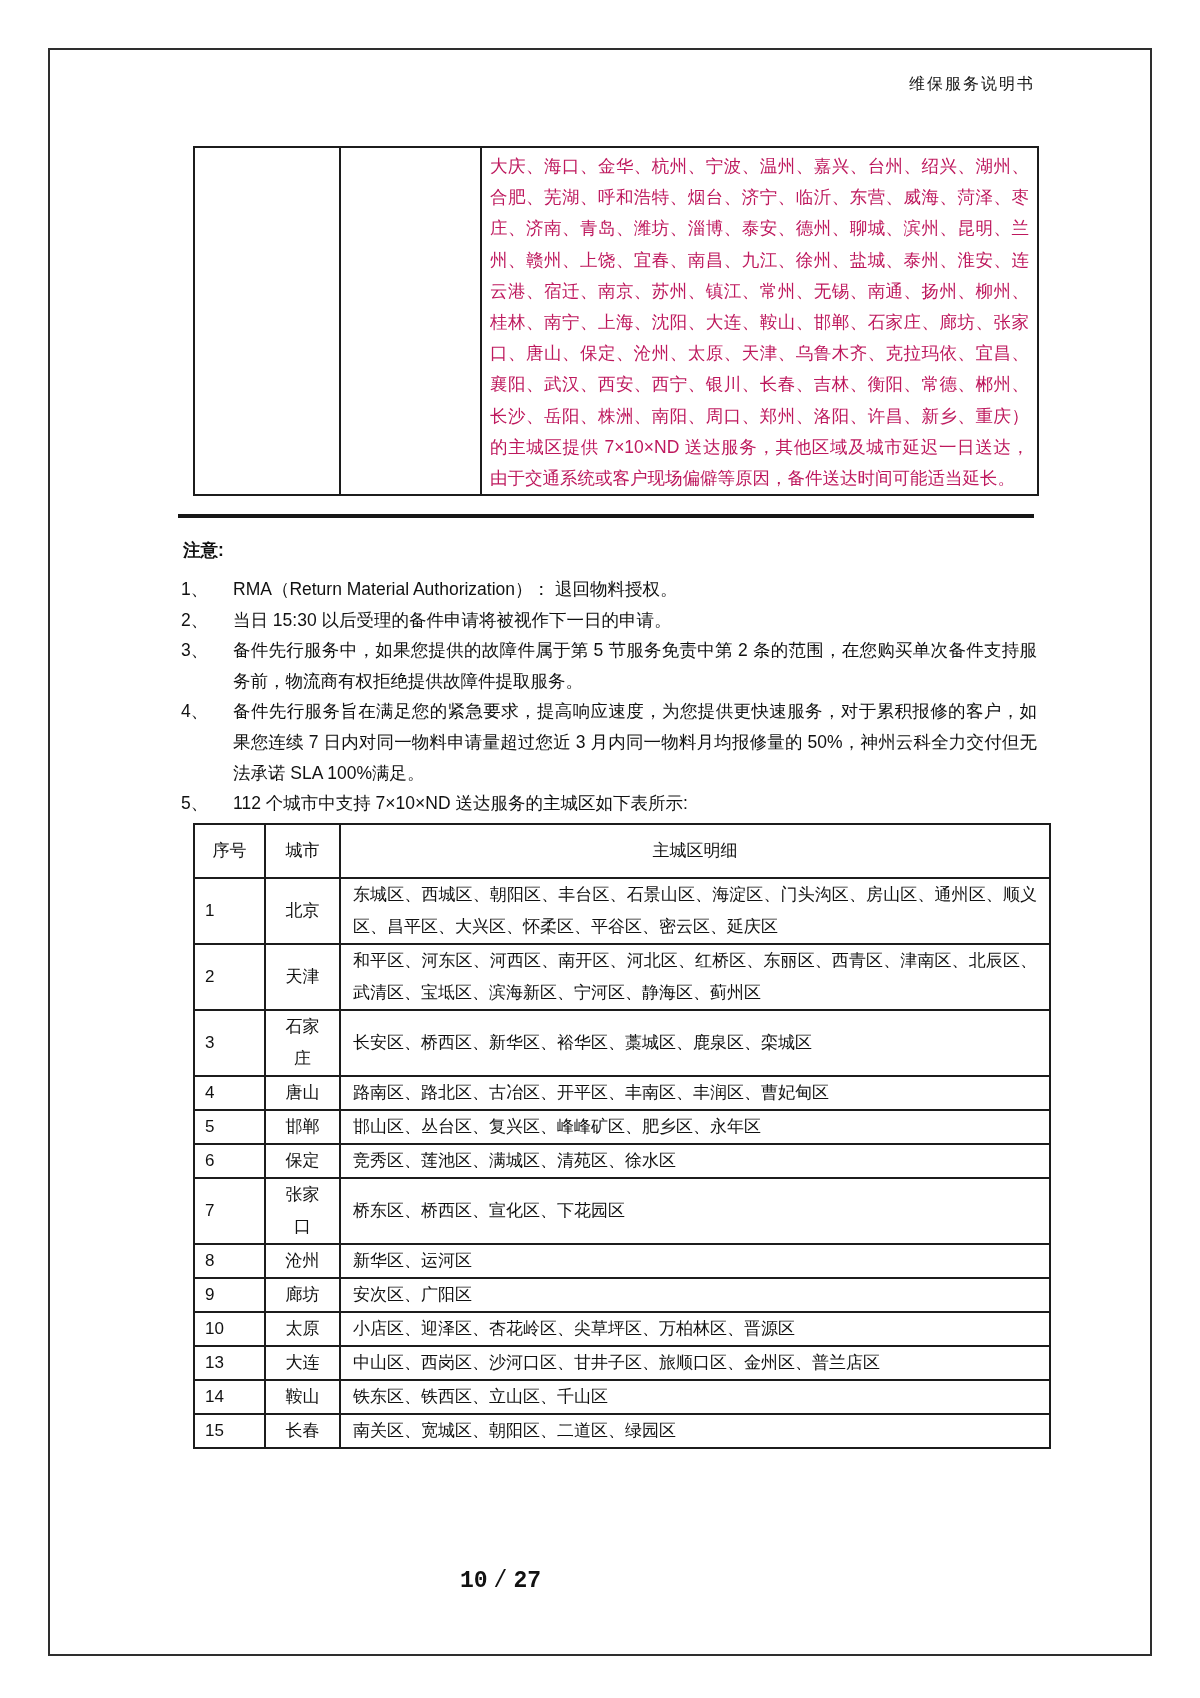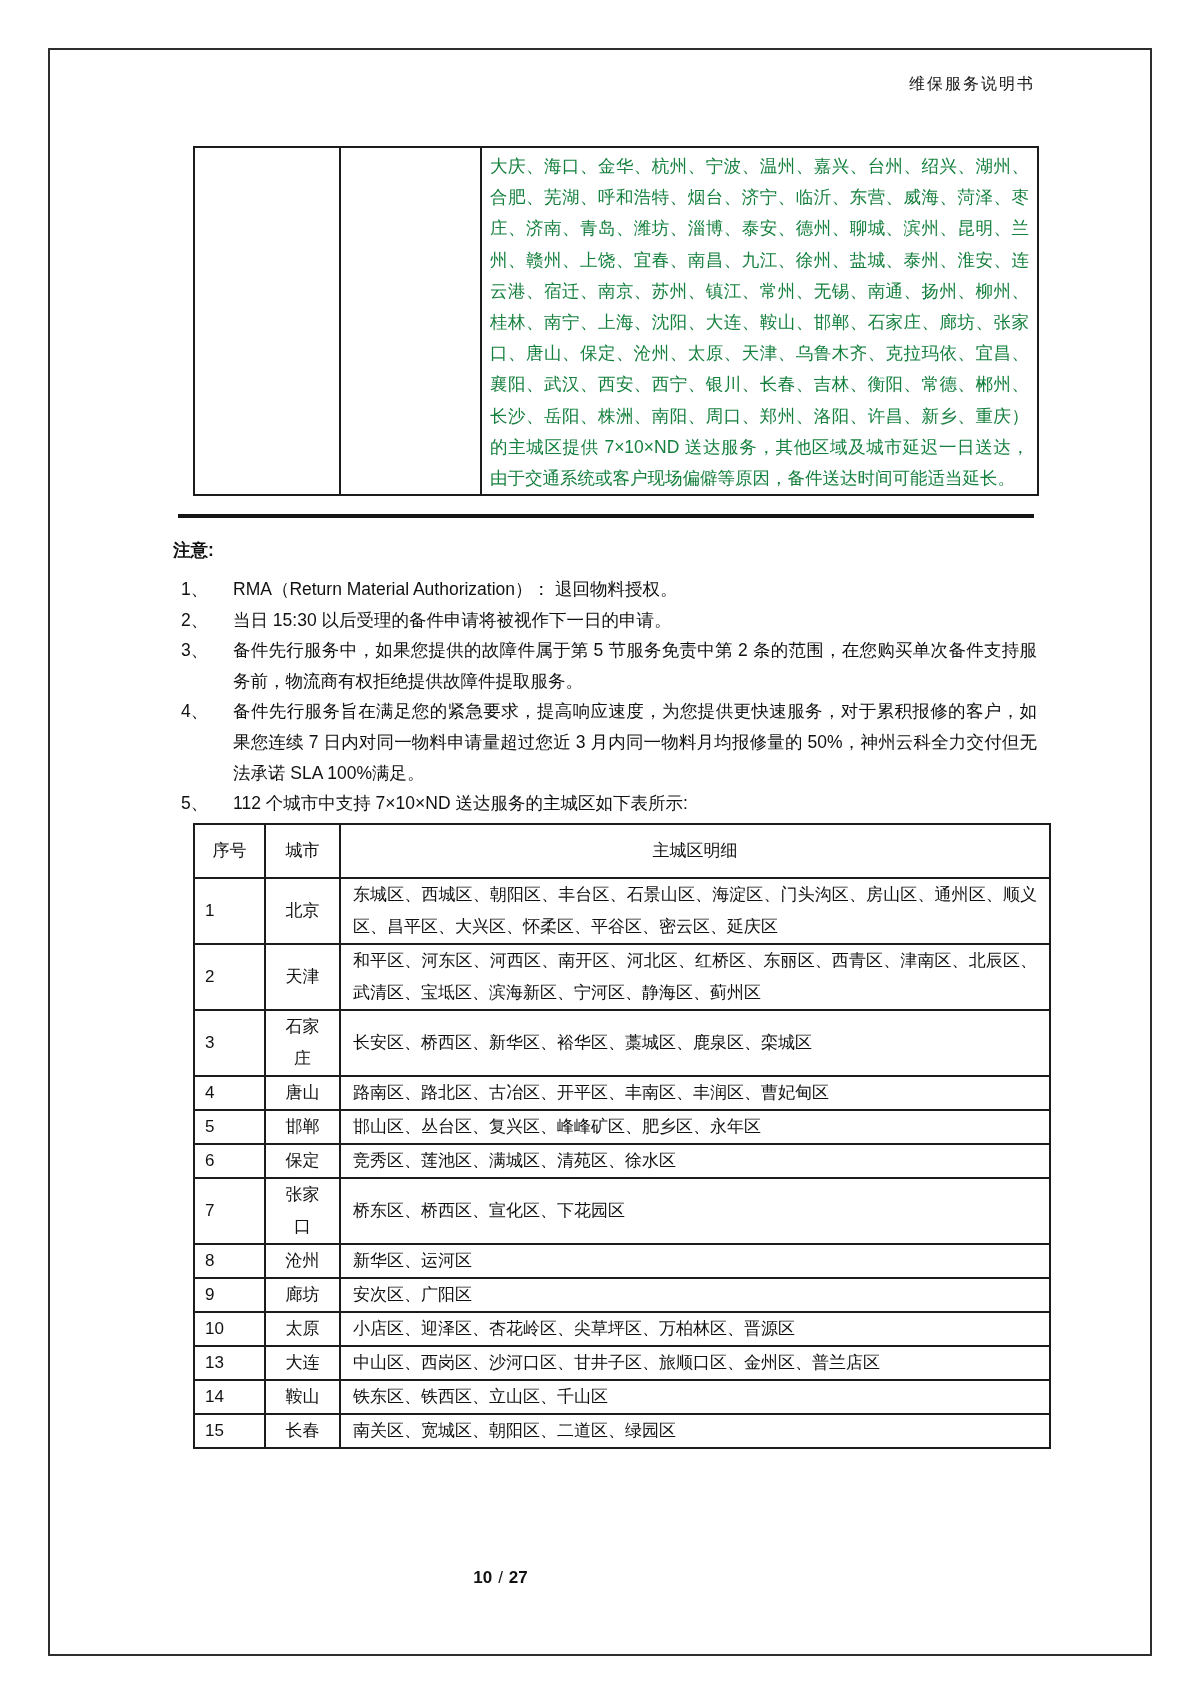--- a/index.html
+++ b/index.html
@@ -44,33 +44,33 @@
   .top-table td {
     border:2px solid #1c1c1c;
     vertical-align:top;
   }
   .top-table .cell-text {
     height:346px;
     padding:3px 8px 0 8px;
     font-size:17.5px;
     line-height:31.2px;
     text-align:justify;
-    color:#15803d;
+    color:#be185d;
   }
   
   .thick-rule {
     position:absolute;
     left:178px; top:514px;
     width:856px; height:4px;
     background:#161616;
   }
   
   .notice-title {
     position:absolute;
-    left:173px; top:538px;
+    left:183px; top:538px;
     font-size:17.5px;
     font-weight:bold;
     color:#111;
   }
   .notice-list {
     position:absolute;
     left:181px; top:574px;
     width:856px;
   }
   .notice-item {
@@ -104,22 +104,22 @@
   .city-table td { line-height:32px; }
   .c-no   { text-align:left;  padding:0 10px; }
   .c-city { text-align:center; padding:0 14px;margin-left:8px; }
   .c-dist { text-align:justify; padding:0 12px; }
   
   .footer-page {
     position:absolute;
     left:0; top:1568px;
     width:1001px;
     text-align:center;
-    font-family:Liberation Sans, sans-serif;
-    font-size:17px;
+    font-family:Liberation Mono, monospace;
+    font-size:23px;
     color:#111;
   }
   .footer-page .num { font-weight:bold; }
   .footer-page .sep { font-weight:normal; padding:0 6px; }
 </style>
 </head>
 <body>
 
 <div class="page">
 

